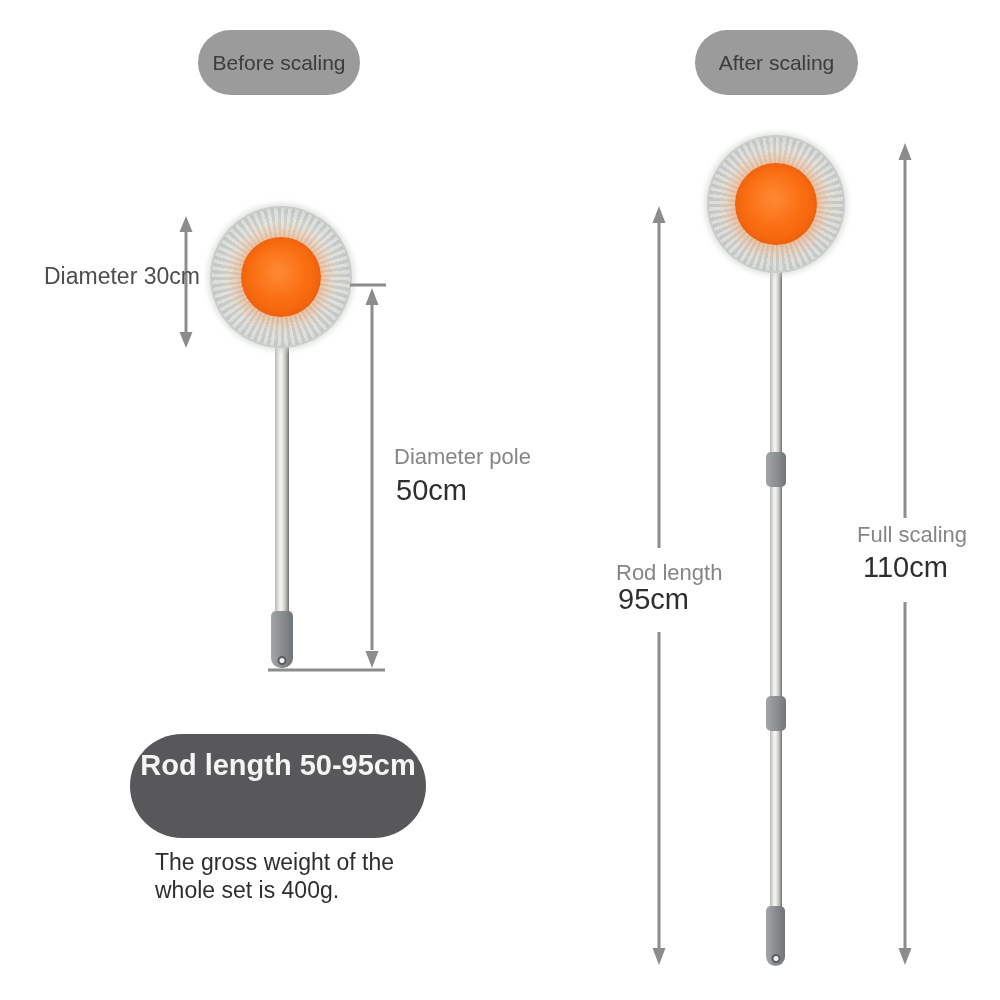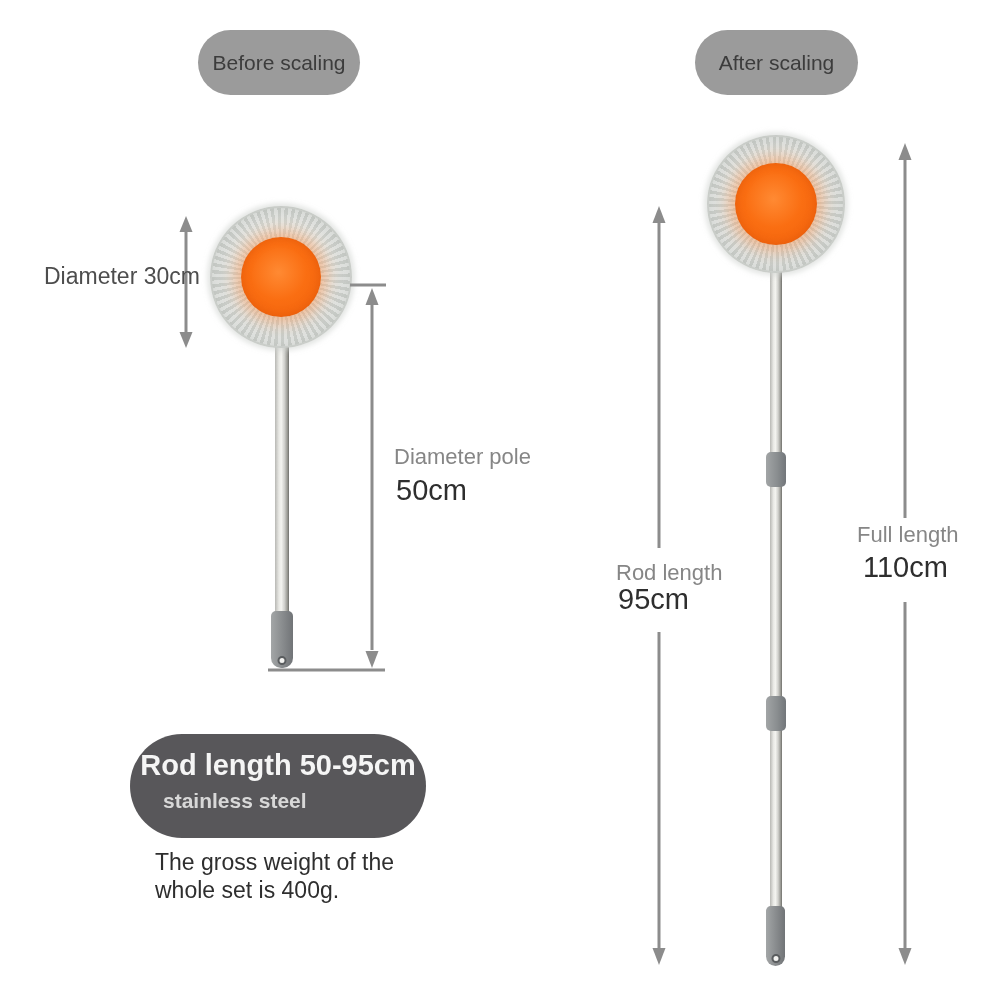--- a/index.html
+++ b/index.html
@@ -161,28 +161,27 @@
     </svg>
     <div class="lbl-gray" id="rod-length-label">Rod length</div>
     <div class="lbl-dark" id="rod-length-value">95cm</div>
 
     <svg class="abs" style="left:896px;top:138px" width="18" height="830" viewBox="0 0 18 830">
       <polygon class="arrow-head" points="9,5 15.5,22 2.5,22"></polygon>
       <line class="arrow-line" x1="9" y1="21" x2="9" y2="380"></line>
       <line class="arrow-line" x1="9" y1="464" x2="9" y2="811"></line>
       <polygon class="arrow-head" points="9,827 15.5,810 2.5,810"></polygon>
     </svg>
-    <div class="lbl-gray" id="full-length-label">Full length</div>
+    <div class="lbl-gray" id="full-length-label">Full scaling</div>
     <div class="lbl-dark" id="full-length-value">110cm</div>
   </div>
 
   <div id="info-pill">
     <div class="title">Rod length 50-95cm</div>
     <div class="subtitle">
-      <div>stainless steel</div>
     </div>
   </div>
   <div id="weight-note">
     <div>The gross weight of the</div>
     <div>whole set is 400g.</div>
   </div>
 
 </div>
 
 </body></html>

